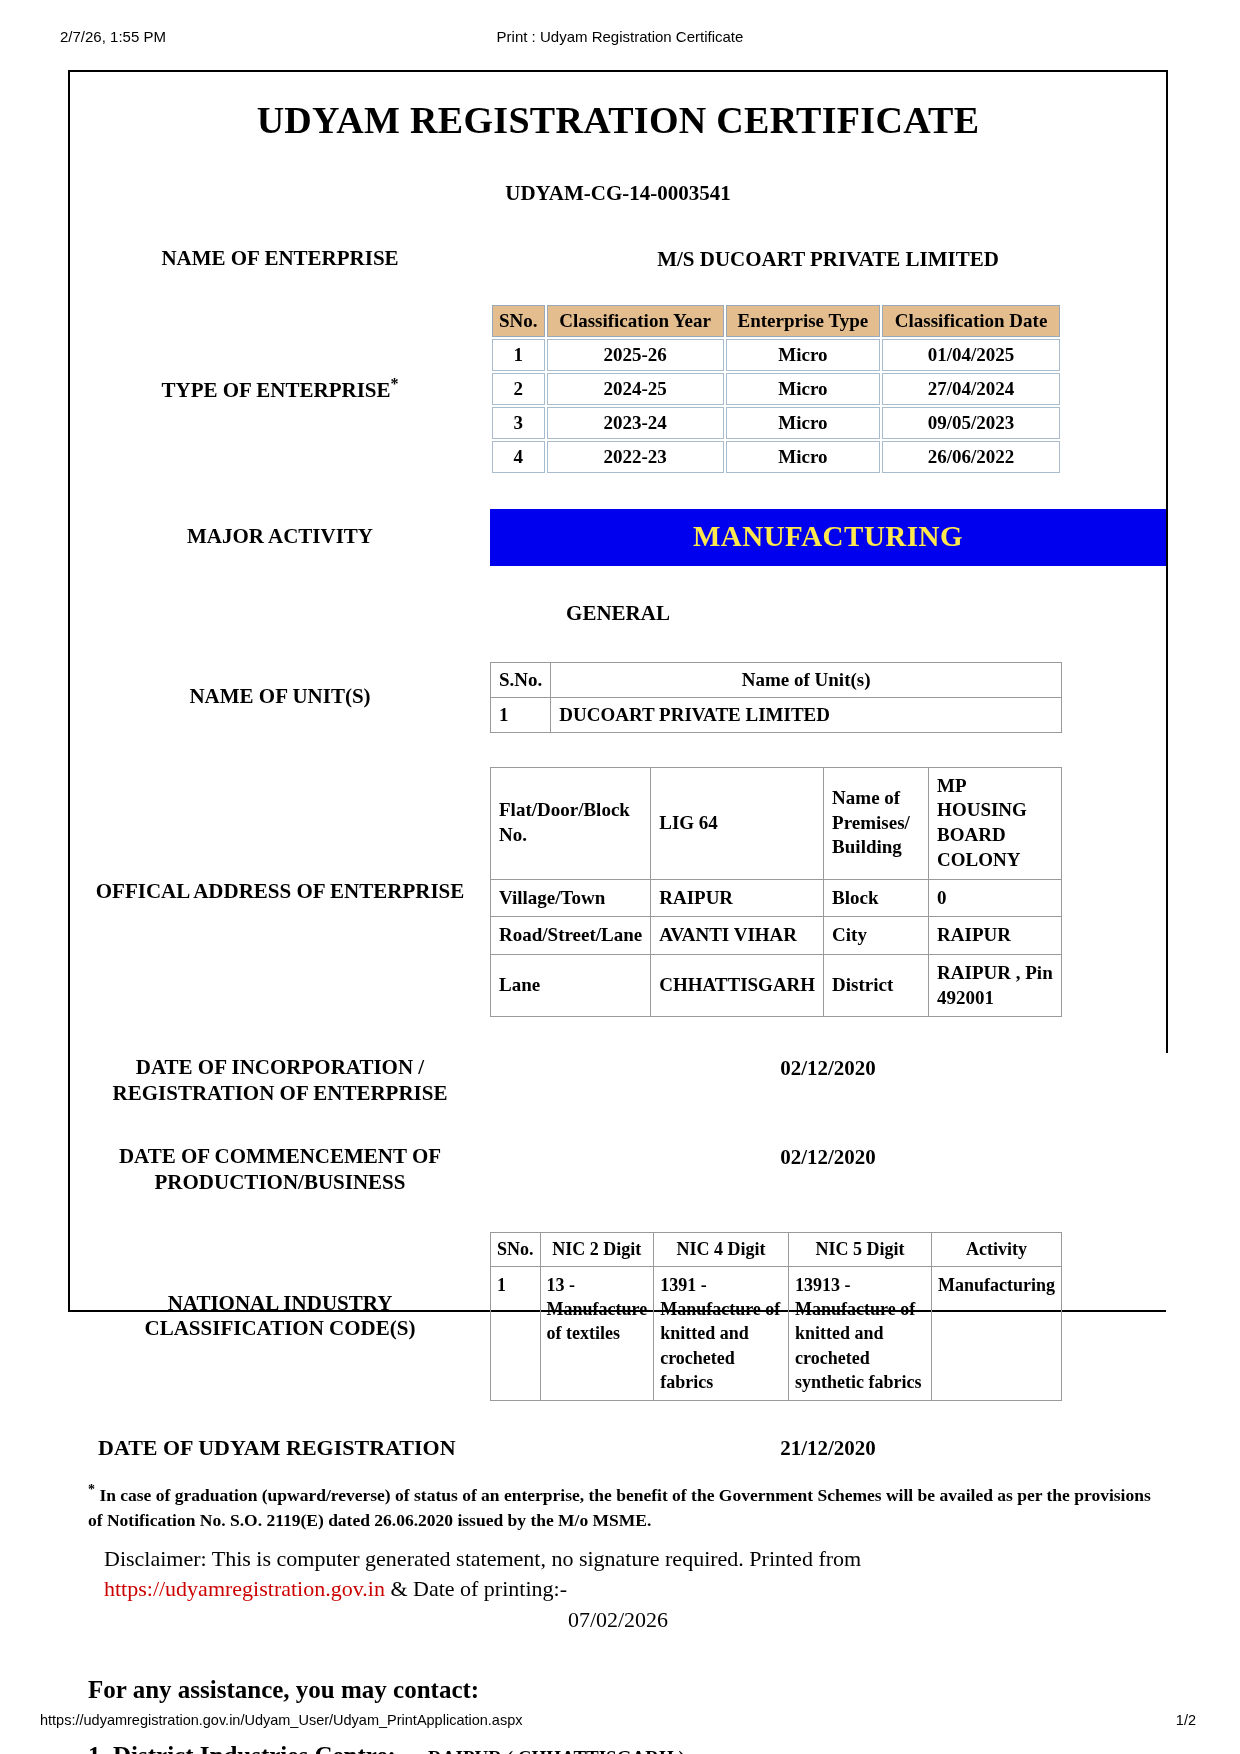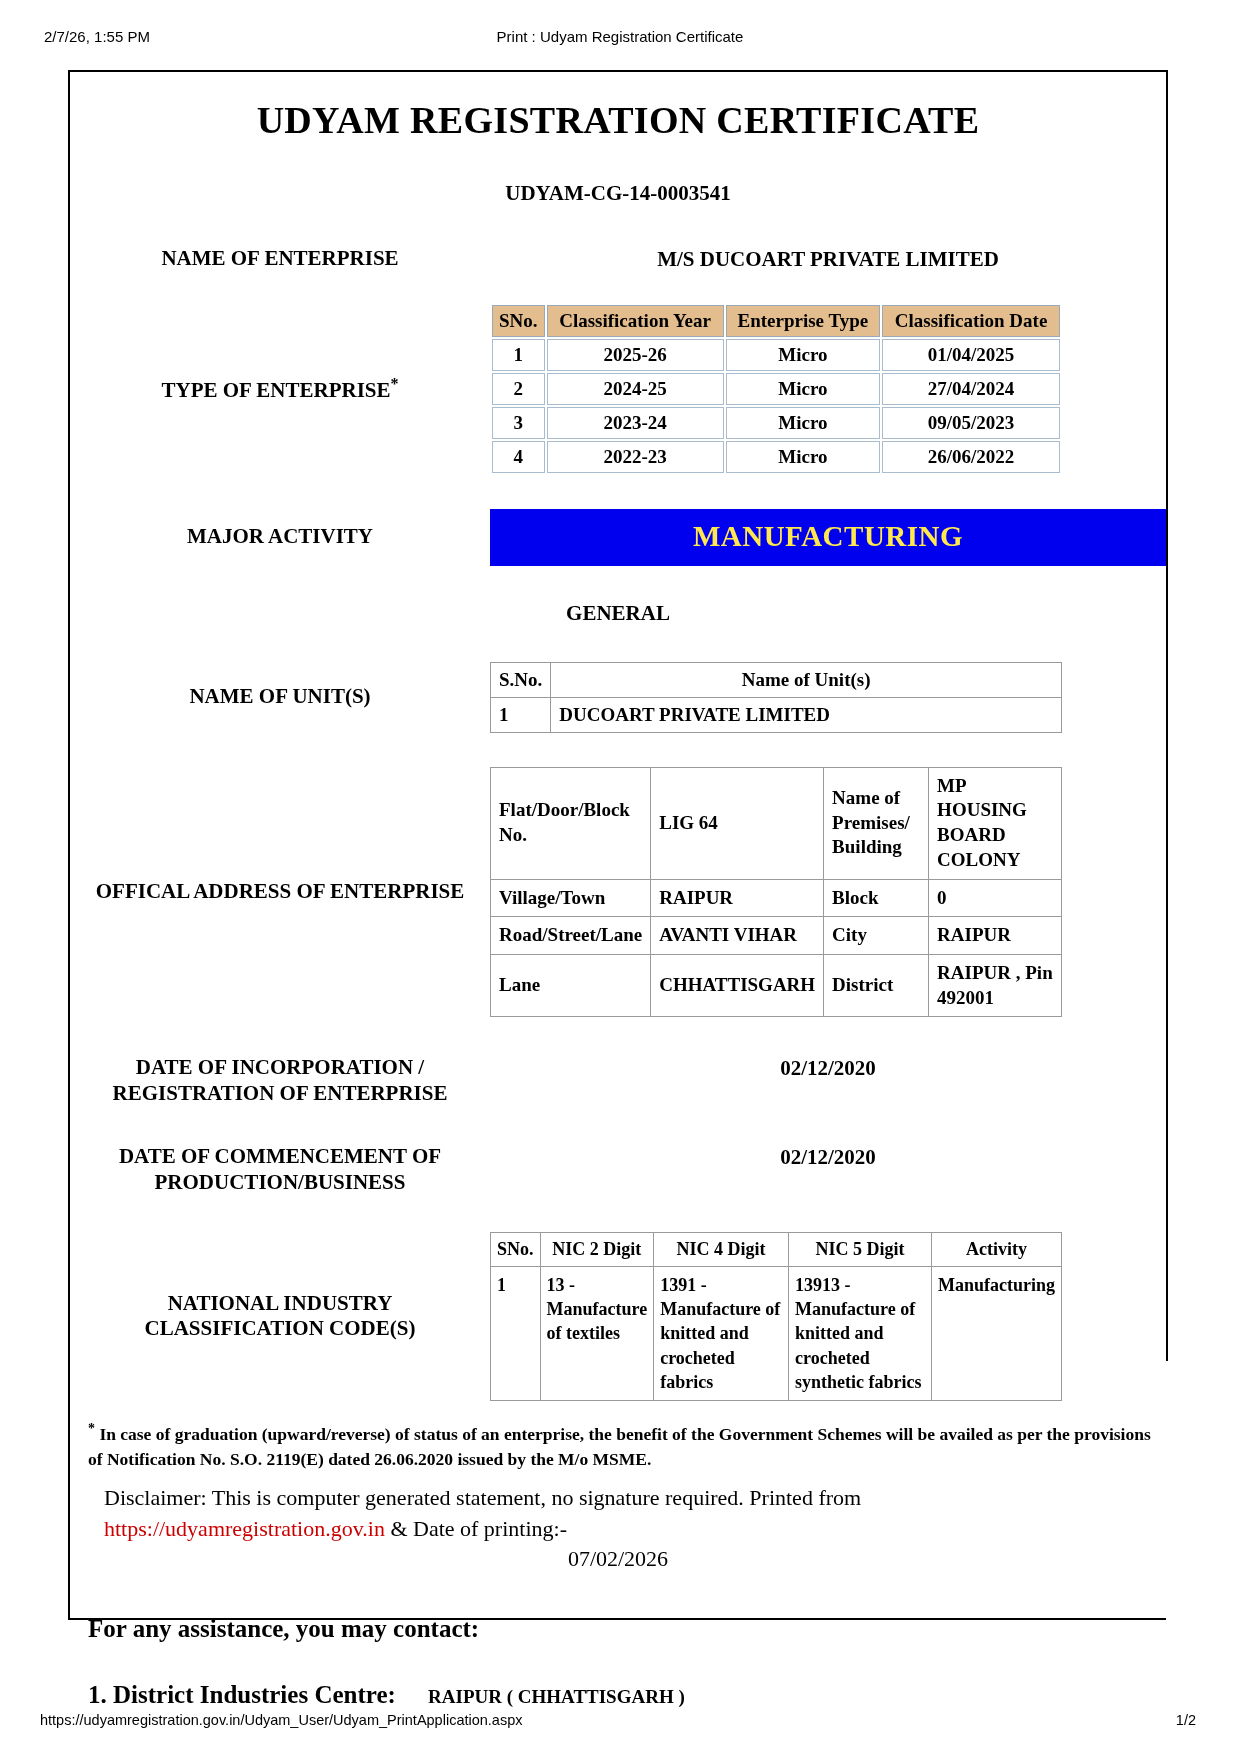--- a/index.html
+++ b/index.html
@@ -16,41 +16,41 @@
 
   
   .print-head {
     position: absolute;
     top: 28px; left: 0; right: 0;
     height: 20px;
     font-family: "Liberation Sans", sans-serif;
     font-size: 15px;
     color: #000;
   }
-  .print-head .ph-date { position: absolute; left: 44px; top: 0; }
+  .print-head .ph-date { position: absolute; left: 60px; top: 0; }
   .print-head .ph-title { position: absolute; left: 0; right: 0; text-align: center; top: 0; }
 
   .print-foot {
     position: absolute;
     bottom: 22px; left: 0; right: 0;
     height: 20px;
     font-family: "Liberation Sans", sans-serif;
     font-size: 14.5px;
     color: #000;
   }
   .print-foot .pf-url { position: absolute; left: 40px; top: 0; }
   .print-foot .pf-page { position: absolute; right: 44px; top: 0; }
 
   
   .cert {
     position: absolute;
     left: 68px;
     top: 70px;
     width: 1100px;
-    height: 1550px;
+    height: 1242px;
     border: 2px solid #000;
     border-right: 2px solid #000;
     background: #fff;
     padding: 0;
   }
   
   .cert::after {
     content: "";
     position: absolute;
     right: -3px;
@@ -403,20 +403,24 @@
             <td class="c1">13 - Manufacture of textiles</td>
             <td class="c2">1391 - Manufacture of knitted and crocheted fabrics</td>
             <td class="c3">13913 - Manufacture of knitted and crocheted synthetic fabrics</td>
             <td>Manufacturing</td>
           </tr>
         </tbody>
       </table>
     </div>
   </div>
 
+  <div class="row dur-row">
+    <div class="lbl">DATE OF UDYAM REGISTRATION</div>
+    <div class="val">21/12/2020</div>
+  </div>
 
   <div class="footnote">
     <span class="star">*</span>
     <span>In case of graduation (upward/reverse) of status of an enterprise, the benefit of the Government Schemes will be availed as per the provisions of Notification No. S.O. 2119(E) dated    26.06.2020 issued by the M/o MSME.</span>
   </div>
 
   <div class="disclaimer">
     <span class="dl-line1"><span>Disclaimer: This is computer generated statement, no signature required. Printed from </span><span class="url">https://udyamregistration.gov.in</span><span> &amp; Date of printing:-</span></span>
     <span class="dl-date">07/02/2026</span>
   </div>

